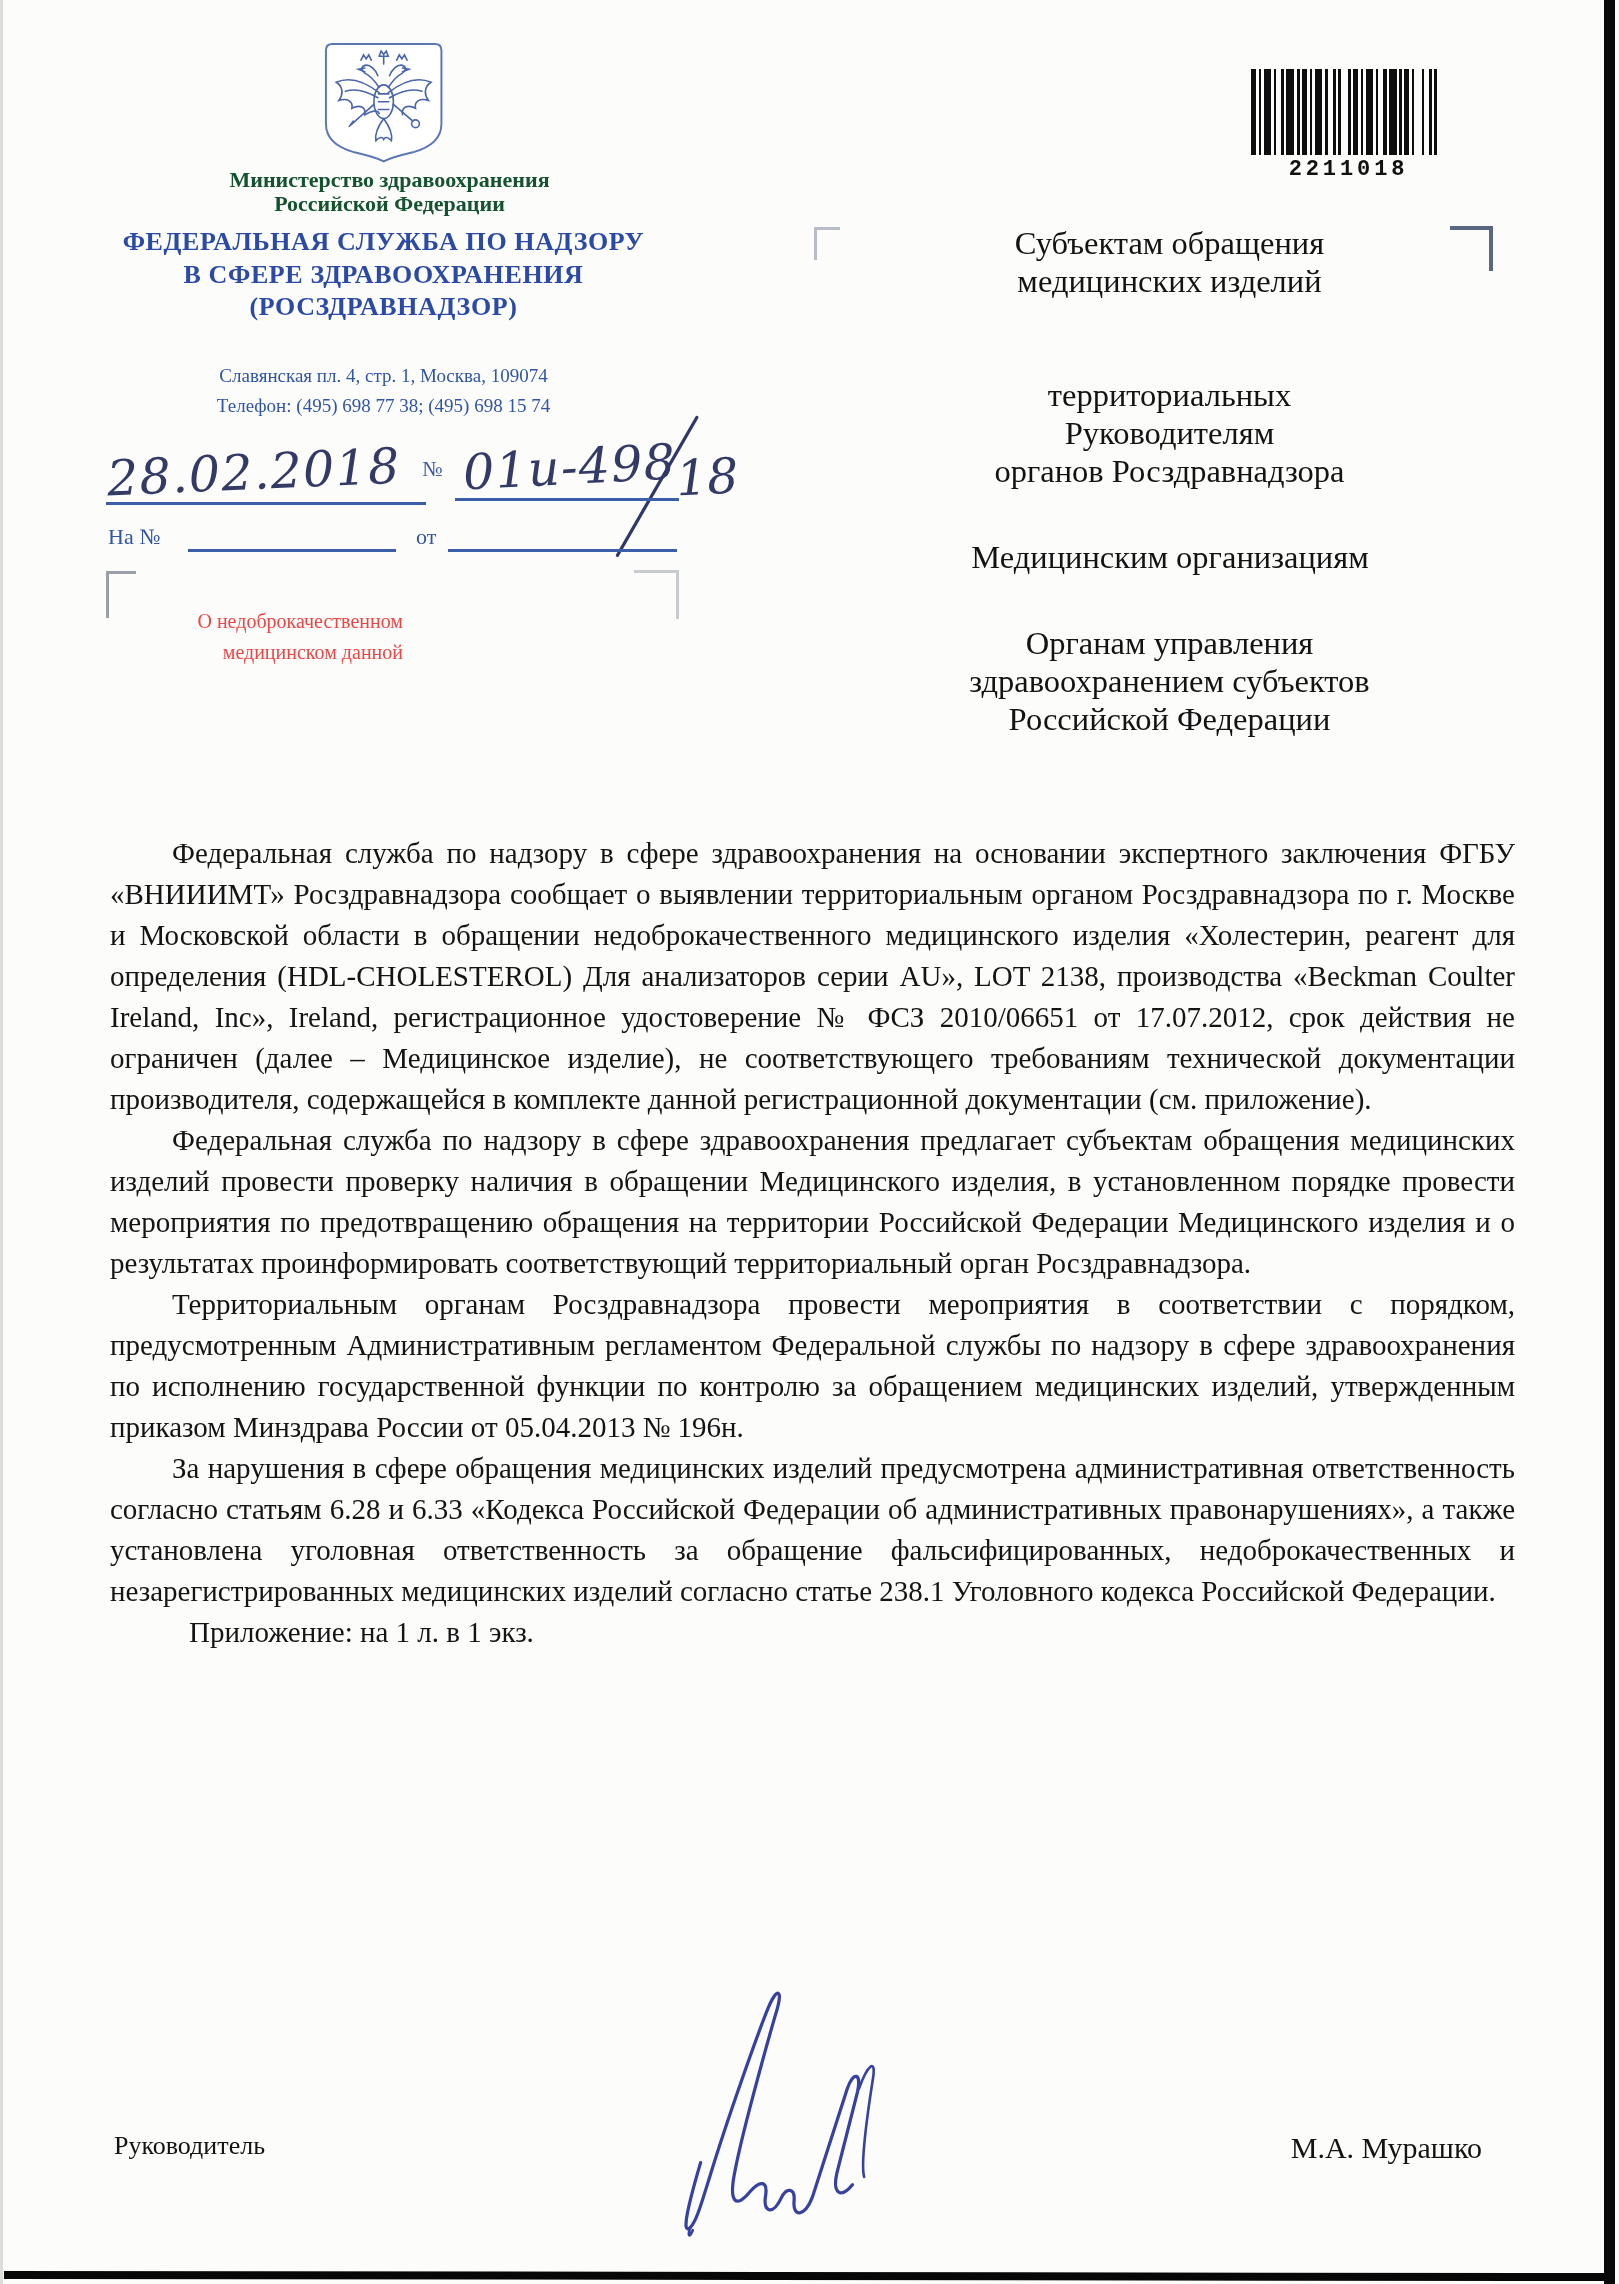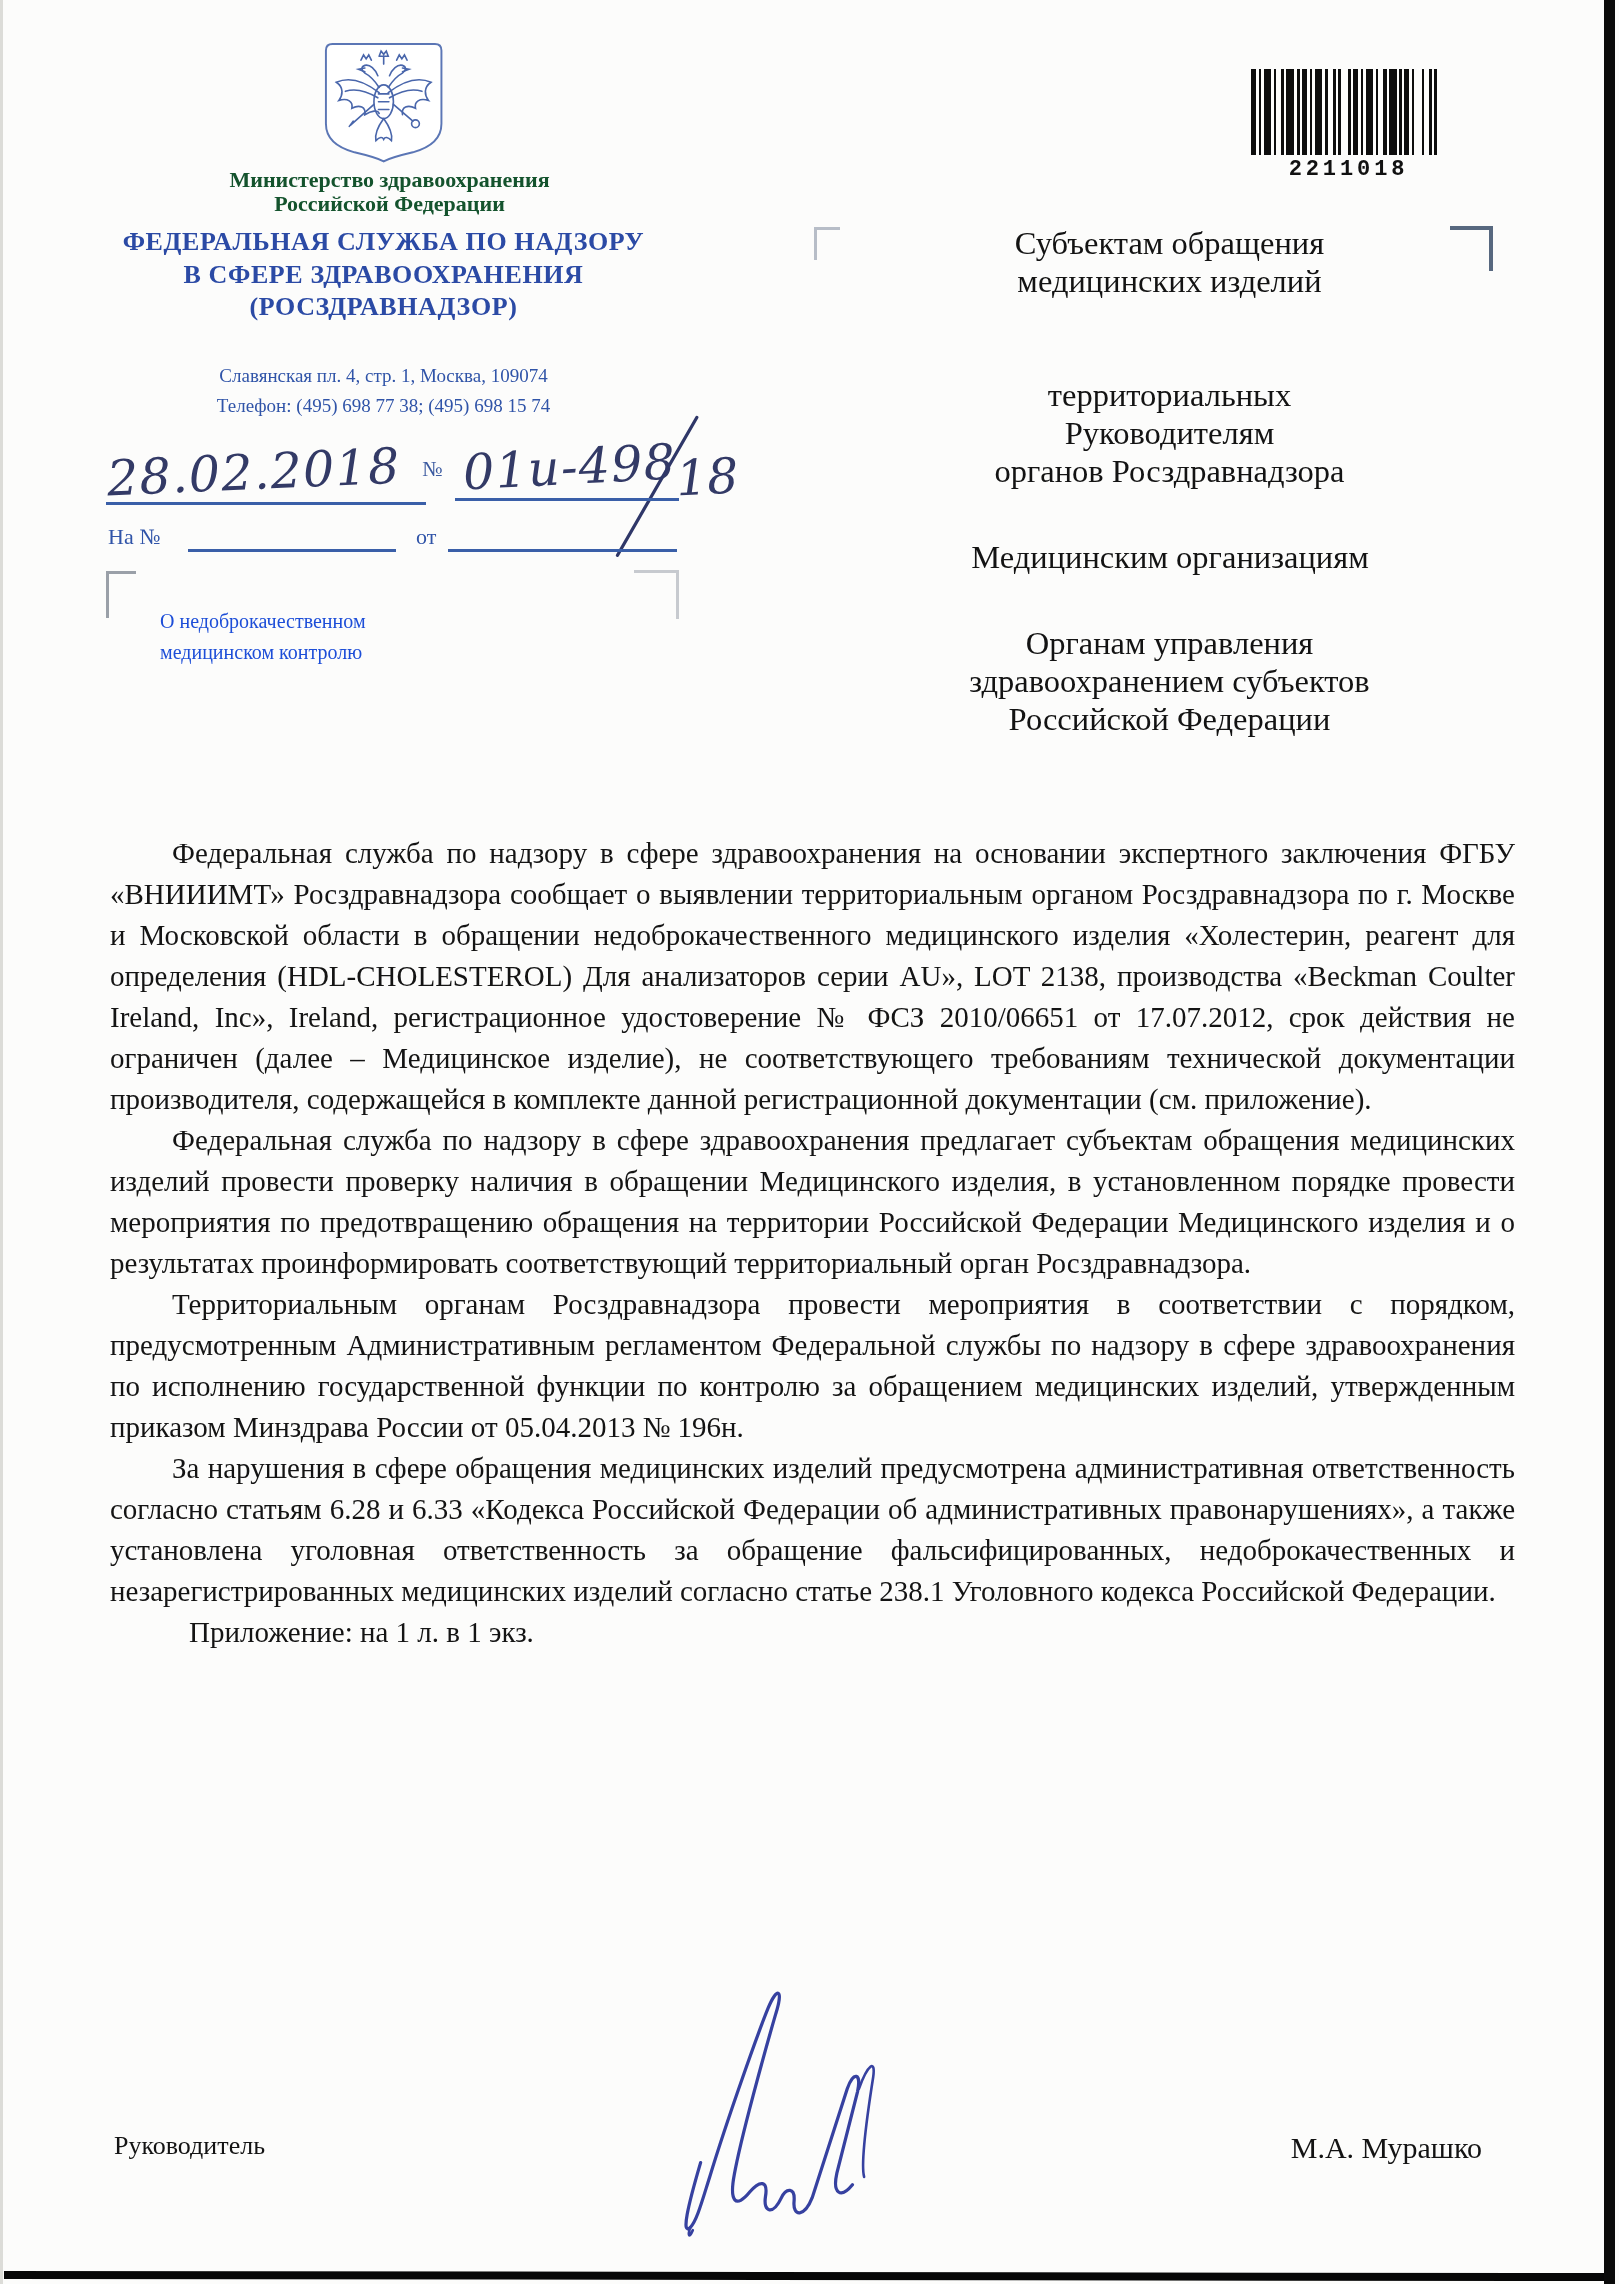--- a/index.html
+++ b/index.html
@@ -43,22 +43,22 @@
   .mark{background:#9aa0a8;}
   .subj-l-h{left:106px;top:571px;width:30px;height:2.6px;}
   .subj-l-v{left:106px;top:571px;width:2.6px;height:47px;}
   .subj-r-h{left:634px;top:570px;width:44px;height:2.6px;background:#c7cacf;}
   .subj-r-v{left:676px;top:570px;width:2.6px;height:49px;background:#c7cacf;}
   .rec-l-h{left:814px;top:227px;width:26px;height:2.6px;background:#b7bdc7;}
   .rec-l-v{left:814px;top:227px;width:2.6px;height:32.5px;background:#b7bdc7;}
   .rec-r-h{left:1450px;top:226px;width:43px;height:3.9px;background:#57687f;}
   .rec-r-v{left:1489px;top:226px;width:3.9px;height:45px;background:#57687f;}
   
-  .subject{left:160px;top:606px;width:266px;text-align:left;
-    font-size:20px;line-height:30.5px;color:#1d4ed8;}
+  .subject{left:137px;top:606px;width:266px;text-align:right;
+    font-size:20px;line-height:30.5px;color:#ef4444;}
   
   .barcode{left:1251px;top:69px;width:195px;height:86px;display:flex;align-items:stretch;}
   .barcode .bar{height:100%;}
   .barcode-num{left:1238px;top:157px;width:221px;text-align:center;
     font-family:"Liberation Mono", monospace;font-weight:bold;
     font-size:22px;letter-spacing:3.9px;color:#111;}
   
   .recip{width:585px;text-align:center;font-size:32.5px;line-height:38px;color:#131313;}
   .recip.b1{left:877px;top:224px;}
   .recip.b2{left:877px;top:376px;}
@@ -202,21 +202,21 @@
   <div class="abs mark subj-l-v"></div>
   <div class="abs subj-r-h"></div>
   <div class="abs subj-r-v"></div>
   <div class="abs rec-l-h"></div>
   <div class="abs rec-l-v"></div>
   <div class="abs rec-r-h"></div>
   <div class="abs rec-r-v"></div>
 
   <div class="abs subject">
     <div>О недоброкачественном</div>
-    <div>медицинском контролю</div>
+    <div>медицинском данной</div>
   </div>
 
   <div class="abs recip b1">
     <div>Субъектам обращения</div>
     <div>медицинских изделий</div>
   </div>
   <div class="abs recip b2">
     <div>территориальных</div>
     <div>Руководителям</div>
     <div>органов Росздравнадзора</div>

